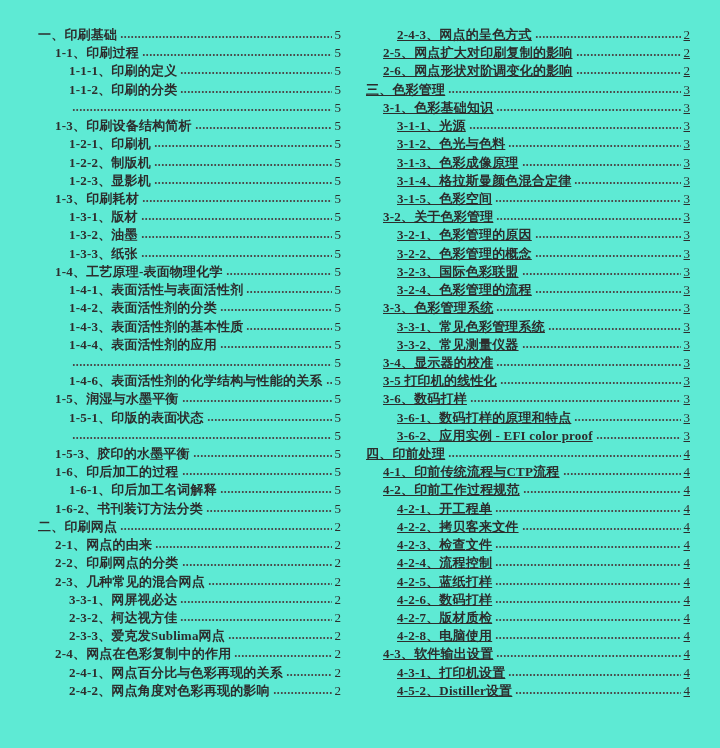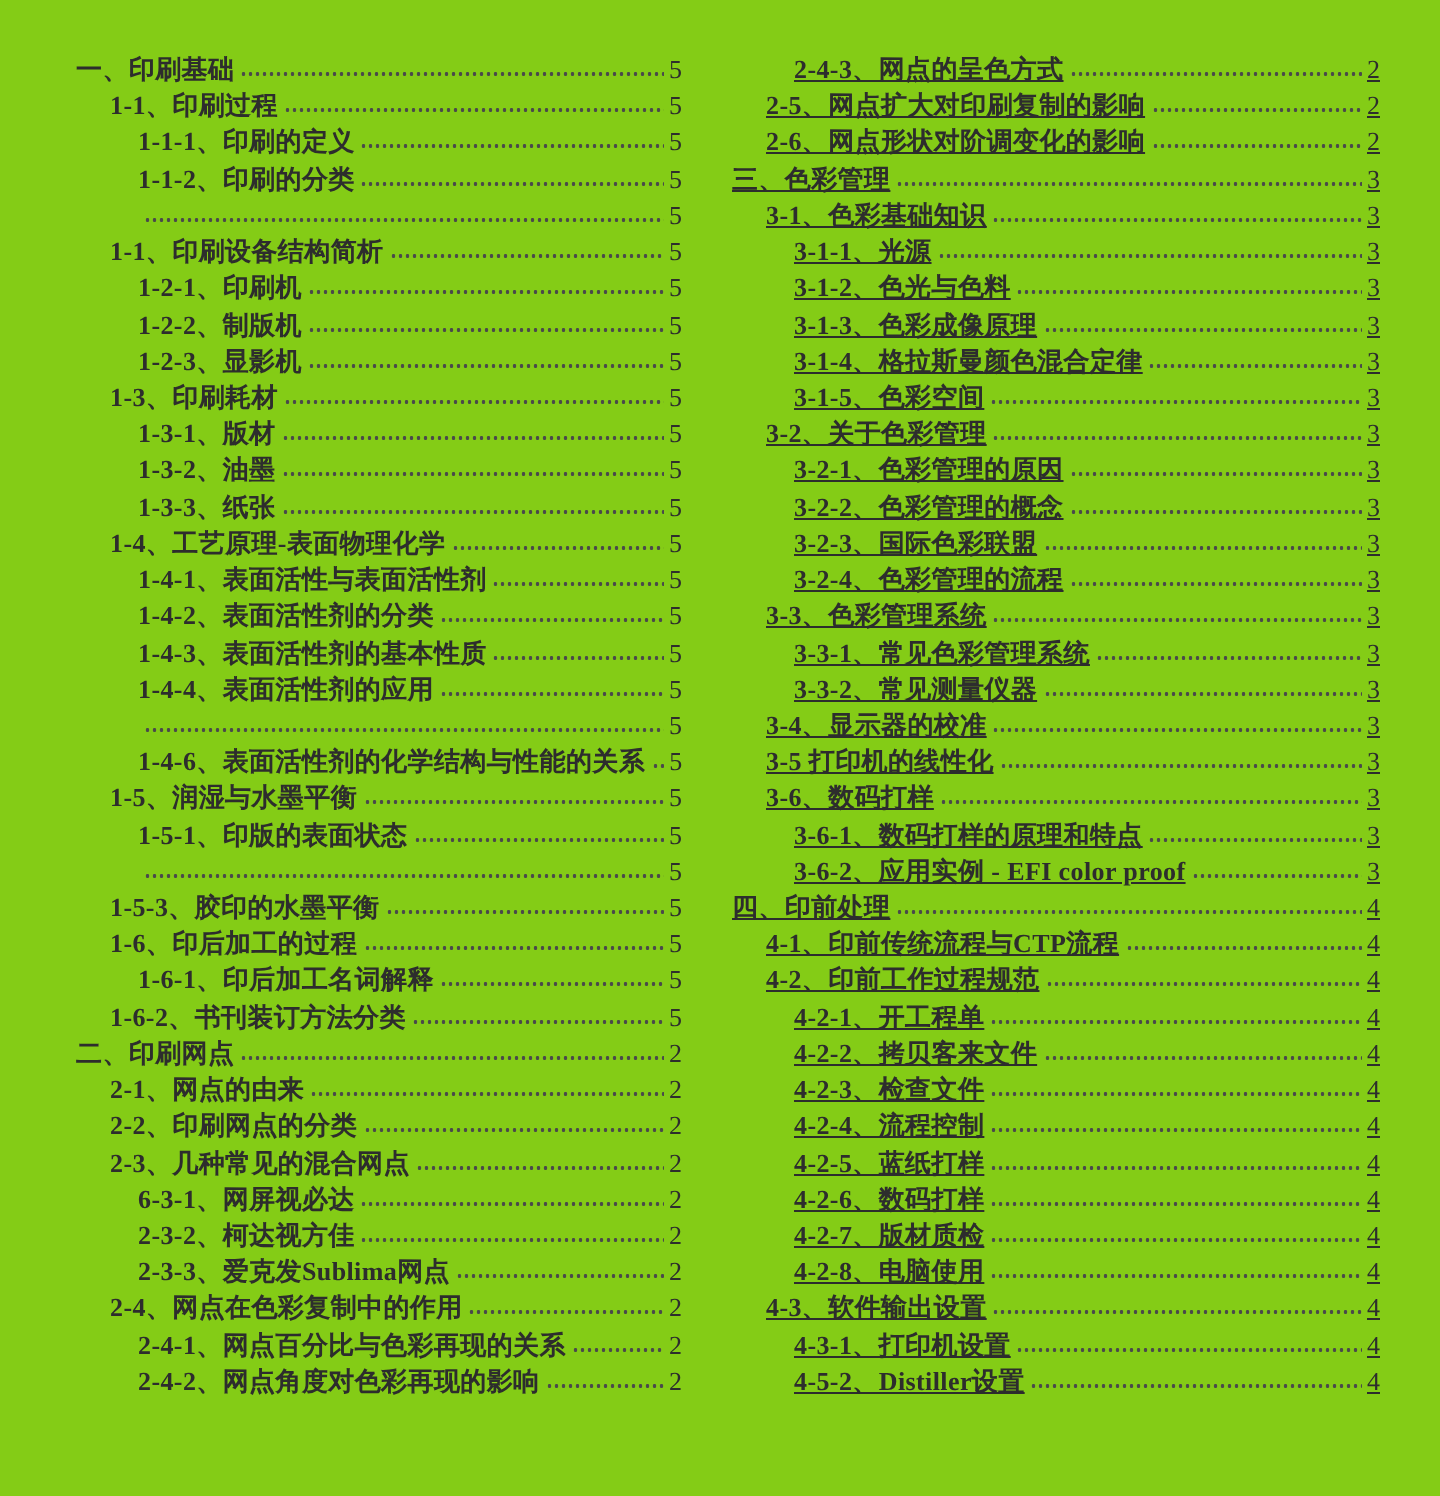--- a/index.html
+++ b/index.html
@@ -7,21 +7,21 @@
     padding: 0;
     width: 720px;
     height: 748px;
     background: #ffffff;
     overflow: hidden;
   }
   #page {
     position: relative;
     width: 720px;
     height: 748px;
-    background: #84cc16;
+    background: #5eead4;
     font-family: "Liberation Serif", "DejaVu Serif", serif;
     color: #2d2d2d;
   }
   .toc-col {
     position: absolute;
     top: 26px;
   }
   #col-left  { left: 38px;  width: 303px; }
   #col-right { left: 366px; width: 324px; text-decoration: underline; }
   .entry {
@@ -80,21 +80,21 @@
       <div class="entry lv3">
         <span class="label">1-1-2、印刷的分类</span>
         <span class="leader"></span>
         <span class="page">5</span>
       </div>
       <div class="entry lv3">
         <span class="leader"></span>
         <span class="page">5</span>
       </div>
       <div class="entry lv2">
-        <span class="label">1-1、印刷设备结构简析</span>
+        <span class="label">1-3、印刷设备结构简析</span>
         <span class="leader"></span>
         <span class="page">5</span>
       </div>
       <div class="entry lv3">
         <span class="label">1-2-1、印刷机</span>
         <span class="leader"></span>
         <span class="page">5</span>
       </div>
       <div class="entry lv3">
         <span class="label">1-2-2、制版机</span>
@@ -208,21 +208,21 @@
         <span class="label">2-2、印刷网点的分类</span>
         <span class="leader"></span>
         <span class="page">2</span>
       </div>
       <div class="entry lv2">
         <span class="label">2-3、几种常见的混合网点</span>
         <span class="leader"></span>
         <span class="page">2</span>
       </div>
       <div class="entry lv3">
-        <span class="label">6-3-1、网屏视必达</span>
+        <span class="label">3-3-1、网屏视必达</span>
         <span class="leader"></span>
         <span class="page">2</span>
       </div>
       <div class="entry lv3">
         <span class="label">2-3-2、柯达视方佳</span>
         <span class="leader"></span>
         <span class="page">2</span>
       </div>
       <div class="entry lv3">
         <span class="label">2-3-3、爱克发Sublima网点</span>

